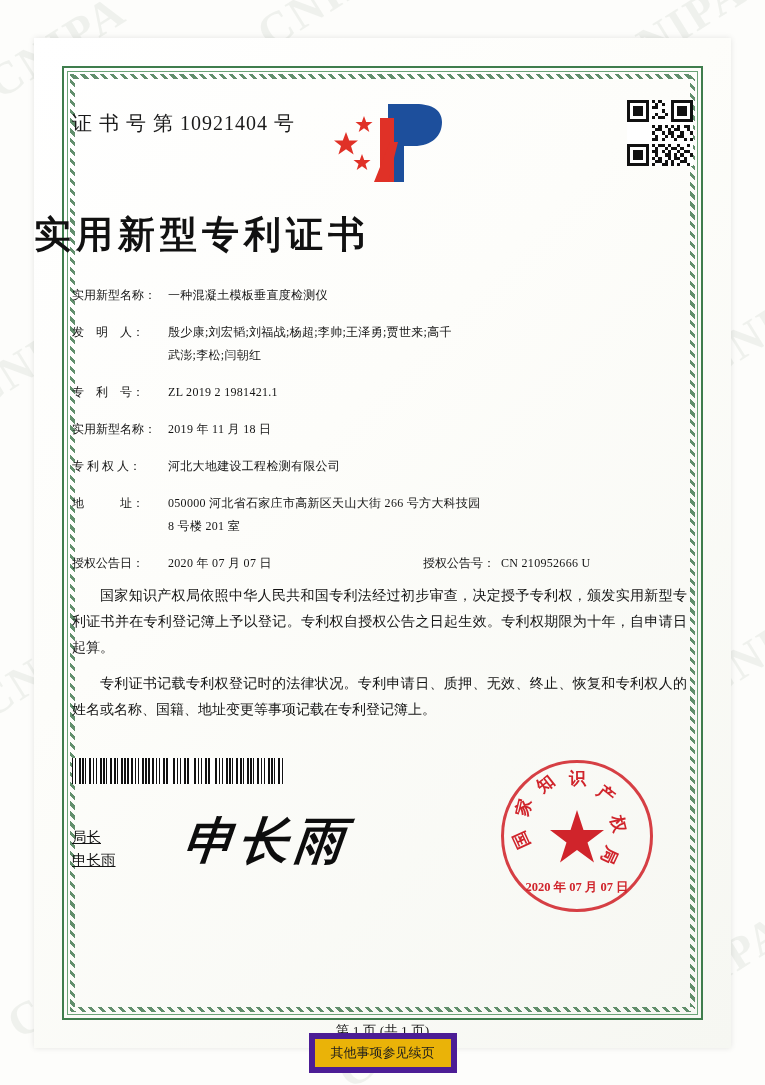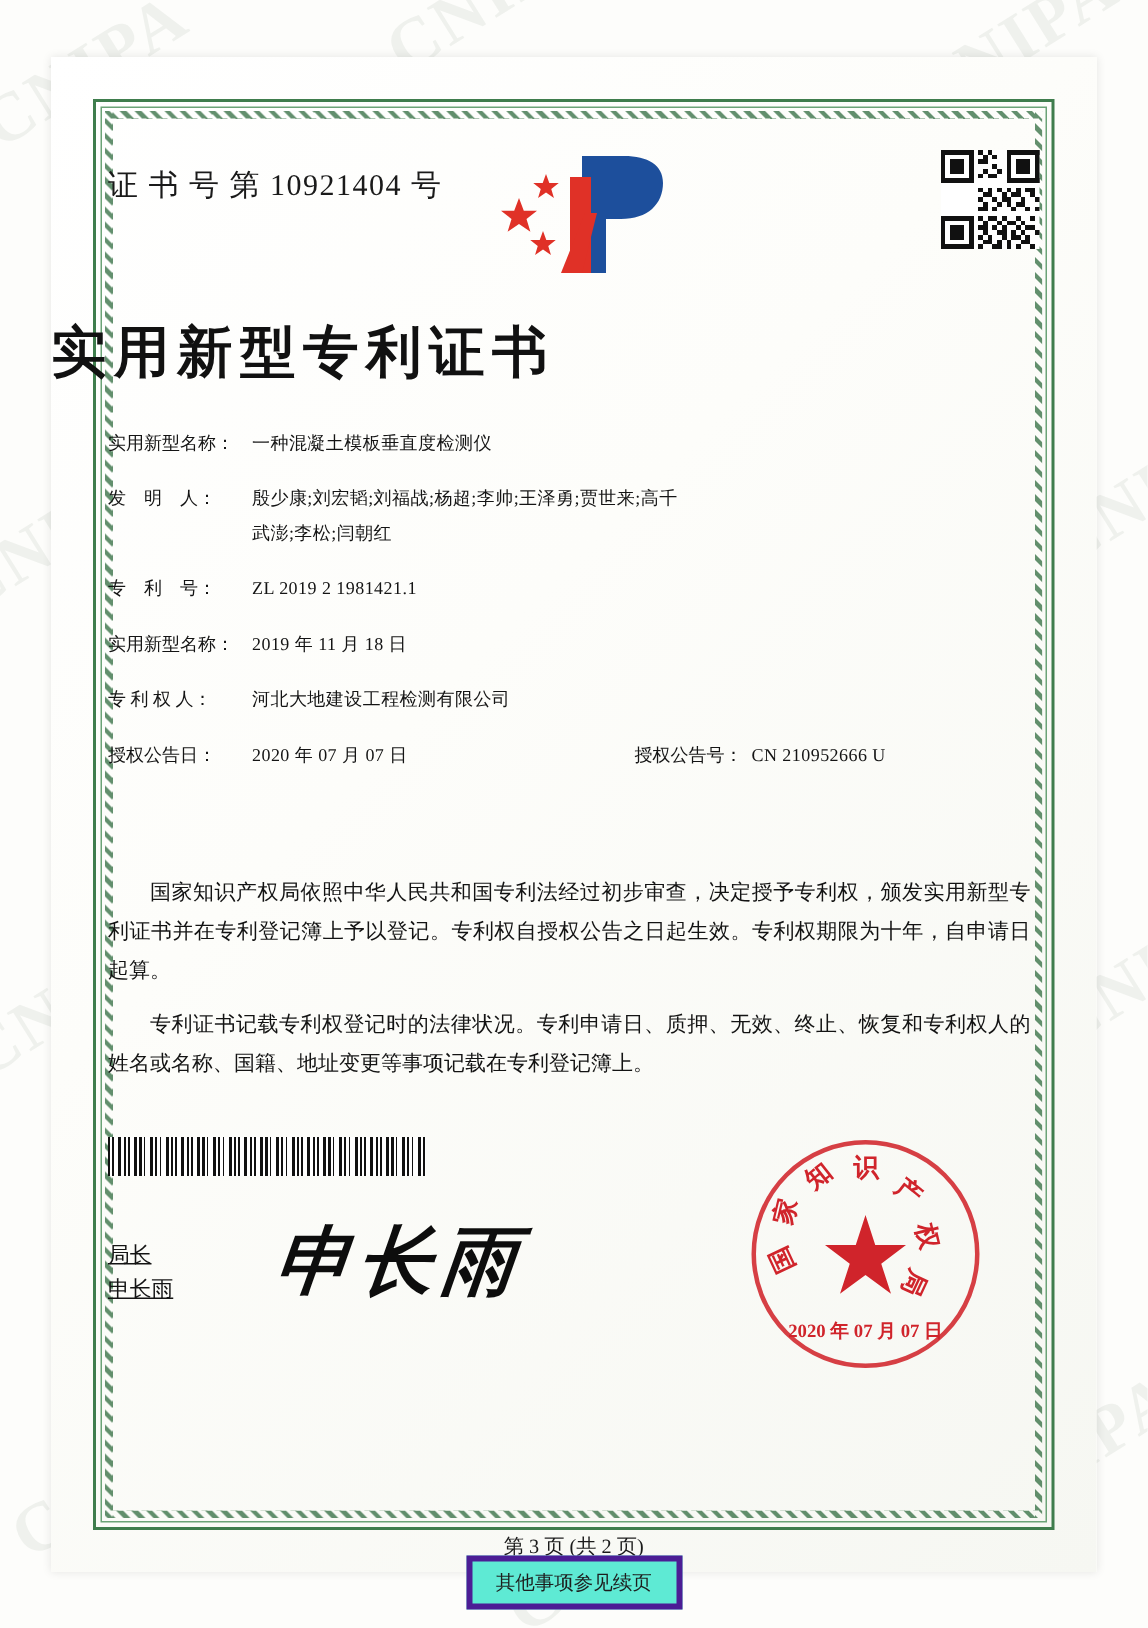--- a/index.html
+++ b/index.html
@@ -273,25 +273,25 @@
     bottom: 8px;
     text-align: center;
     font-size: 13.5px;
     color: #1a1a1a;
   }
   .note-box {
     position: absolute;
     left: 50%;
     bottom: 12px;
     transform: translateX(-50%);
-    border: 4px solid #4c1d95;
+    border: 6px solid #4c1d95;
     padding: 5px 16px;
     font-size: 13px;
     color: #1d1d1d;
-    background: #5eead4;
+    background: #eab308;
     z-index: 3;
   }
 </style>
 </head>
 <body>
 
 <div class="watermarks" id="wm-layer">
     <div class="wm" style="left: -20px; top: 20px;">CNIPA</div>
     <div class="wm" style="left: 250px; top: -30px;">CNIPA</div>
     <div class="wm" style="left: 600px; top: 0px;">CNIPA</div>
@@ -434,20 +434,24 @@
         <div class="value">ZL 2019 2 1981421.1</div>
       </div>
       <div class="row">
         <div class="label">实用新型名称：</div>
         <div class="value">2019 年 11 月 18 日</div>
       </div>
       <div class="row">
         <div class="label">专 利 权 人：</div>
         <div class="value">河北大地建设工程检测有限公司</div>
       </div>
+      <div class="row">
+        <div class="label">地　　　址：</div>
+        <div class="value">050000  河北省石家庄市高新区天山大街 266 号方大科技园<span class="line2">8 号楼 201 室</span></div>
+      </div>
       <div class="row two-col">
         <div class="label">授权公告日：</div>
         <div class="value">2020 年 07 月 07 日</div>
         <div class="sub-label">授权公告号：</div>
         <div class="value">CN 210952666 U</div>
       </div>
     </div>
 
   <div class="paras" id="paras">
       <p>国家知识产权局依照中华人民共和国专利法经过初步审查，决定授予专利权，颁发实用新型专利证书并在专利登记簿上予以登记。专利权自授权公告之日起生效。专利权期限为十年，自申请日起算。</p>
@@ -474,16 +478,16 @@
         <span class="seal-char" style="transform: translate(-66.3827px, -22.837px) rotate(-76.6667deg);">家</span>
         <span class="seal-char" style="transform: translate(-45.2141px, -56.0649px) rotate(-38.3333deg);">知</span>
         <span class="seal-char" style="transform: translate(-8px, -69px) rotate(0deg);">识</span>
         <span class="seal-char" style="transform: translate(29.2141px, -56.0649px) rotate(38.3333deg);">产</span>
         <span class="seal-char" style="transform: translate(50.3827px, -22.837px) rotate(76.6667deg);">权</span>
         <span class="seal-char" style="transform: translate(46.3785px, 16.3571px) rotate(115deg);">局</span>
       </div>
     <div class="seal-date">2020 年 07 月 07 日</div>
   </div>
 
-  <div class="page-num">第 3 页 (共 2 页)</div>
+  <div class="page-num">第 1 页 (共 1 页)</div>
 </div>
 
 <div class="note-box">其他事项参见续页</div>
 
 </body></html>

